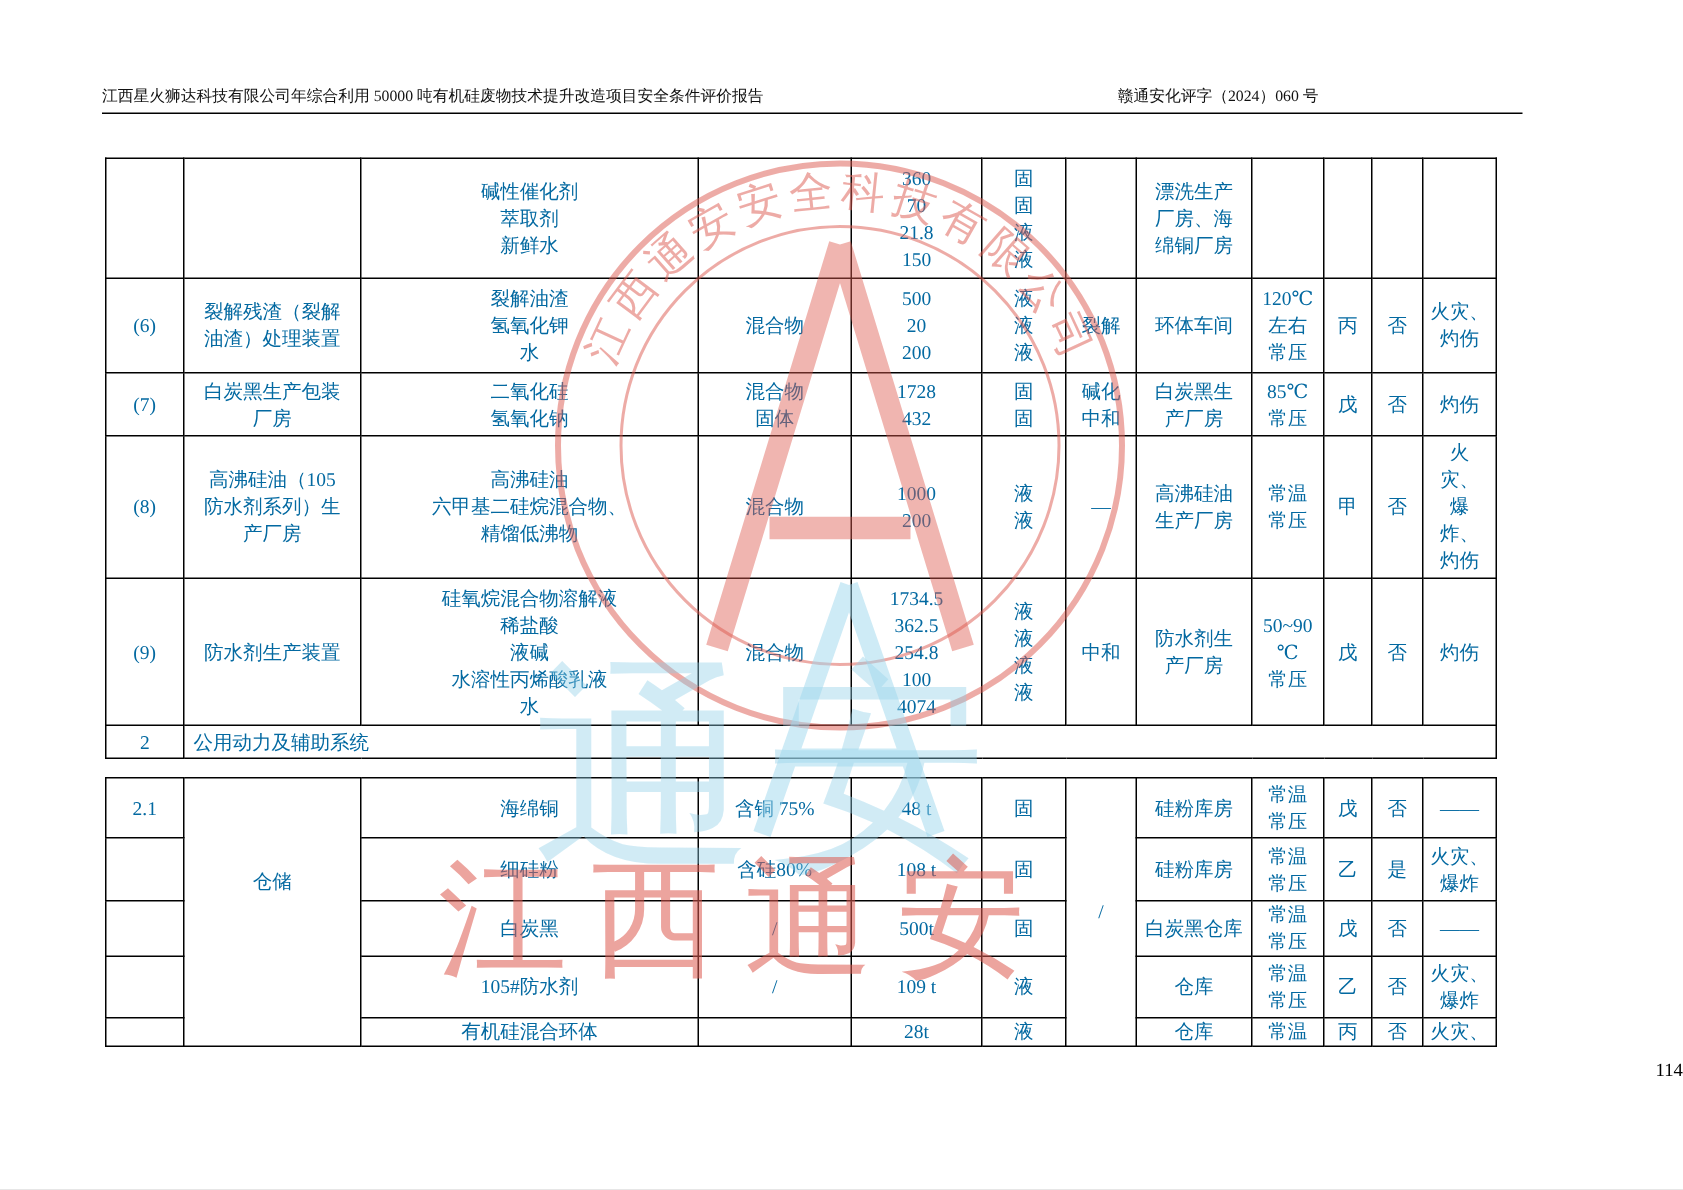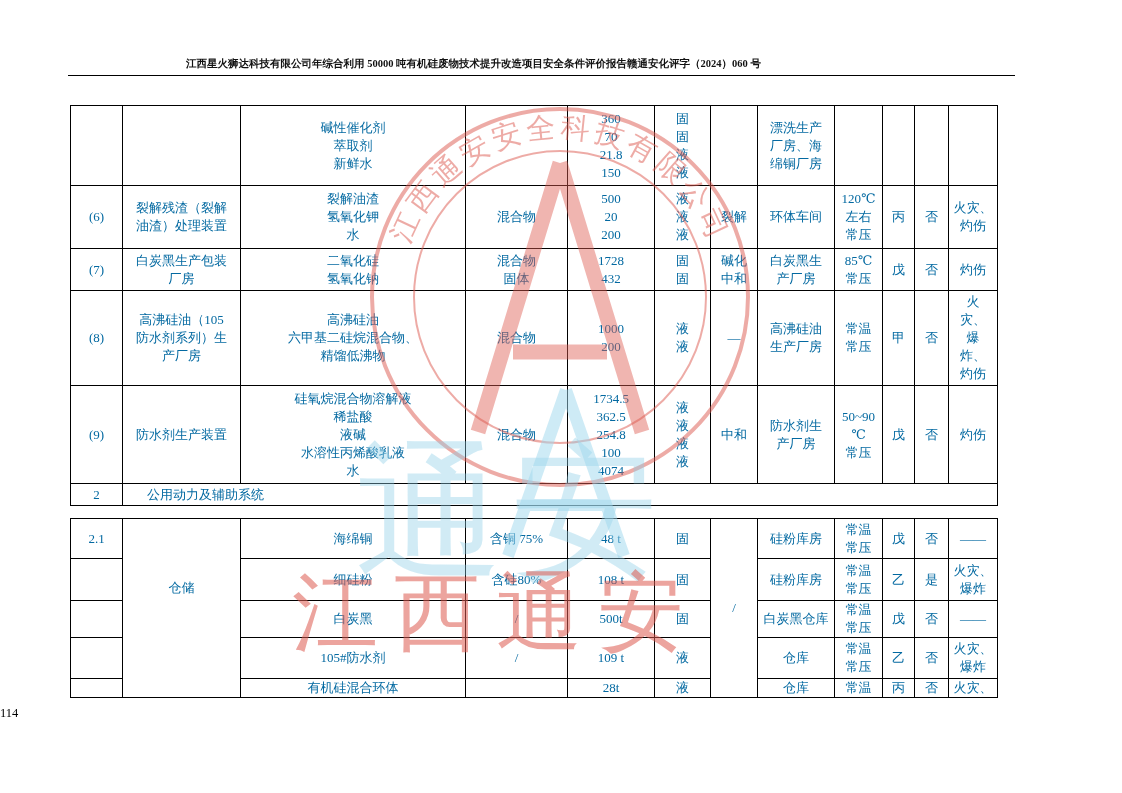--- a/index.html
+++ b/index.html
@@ -1,27 +1,27 @@
 <!DOCTYPE html>
 <html><head>
 <meta charset="utf-8">
 <style>
   *{box-sizing:border-box;margin:0;padding:0}
   html,body{background:#e8e8e8}
   body{font-family:"Liberation Serif","DejaVu Serif",serif}
   .page{position:relative;width:1122px;height:793px;background:#fff;margin:0 auto;overflow:hidden;outline:1px solid #c8c8c8}
-  .header{position:absolute;left:68px;top:57px;width:947px;display:flex;justify-content:center;align-items:flex-end;border-bottom:1px solid #000;padding-bottom:4px;font-weight:bold;font-size:10.5px;color:#111}
+  .header{position:absolute;left:68px;top:57px;width:947px;display:flex;justify-content:space-between;align-items:flex-end;border-bottom:1px solid #000;padding-bottom:4px;font-weight:normal;font-size:10.5px;color:#111}
   .header .hright{padding-right:136px;white-space:nowrap}
   table.t{border-collapse:collapse;table-layout:fixed;position:absolute;left:70px;width:927px;color:#0369a1}
   table.main{top:105px}
   table.second{top:518px}
   td{border:1px solid #000;text-align:center;vertical-align:middle;font-size:13px;line-height:18px;padding:0 2px;white-space:pre-line;overflow:hidden}
-  td.left{text-align:left;padding-left:24px}
+  td.left{text-align:left;padding-left:6px}
   td.store{padding-bottom:40px}
-  .pagenum{position:absolute;left:0;top:706px;width:1122px;text-align:left;font-size:12.5px;color:#000}
+  .pagenum{position:absolute;left:0;top:706px;width:1122px;text-align:right;font-size:12.5px;color:#000}
   .wm{position:absolute;left:0;top:0;pointer-events:none}
 </style>
 </head>
 <body>
 
 <div class="page">
 
   <div class="header">
     <span class="hleft">江西星火狮达科技有限公司年综合利用 50000 吨有机硅废物技术提升改造项目安全条件评价报告</span>
     <span class="hright">赣通安化评字（2024）060 号</span>

